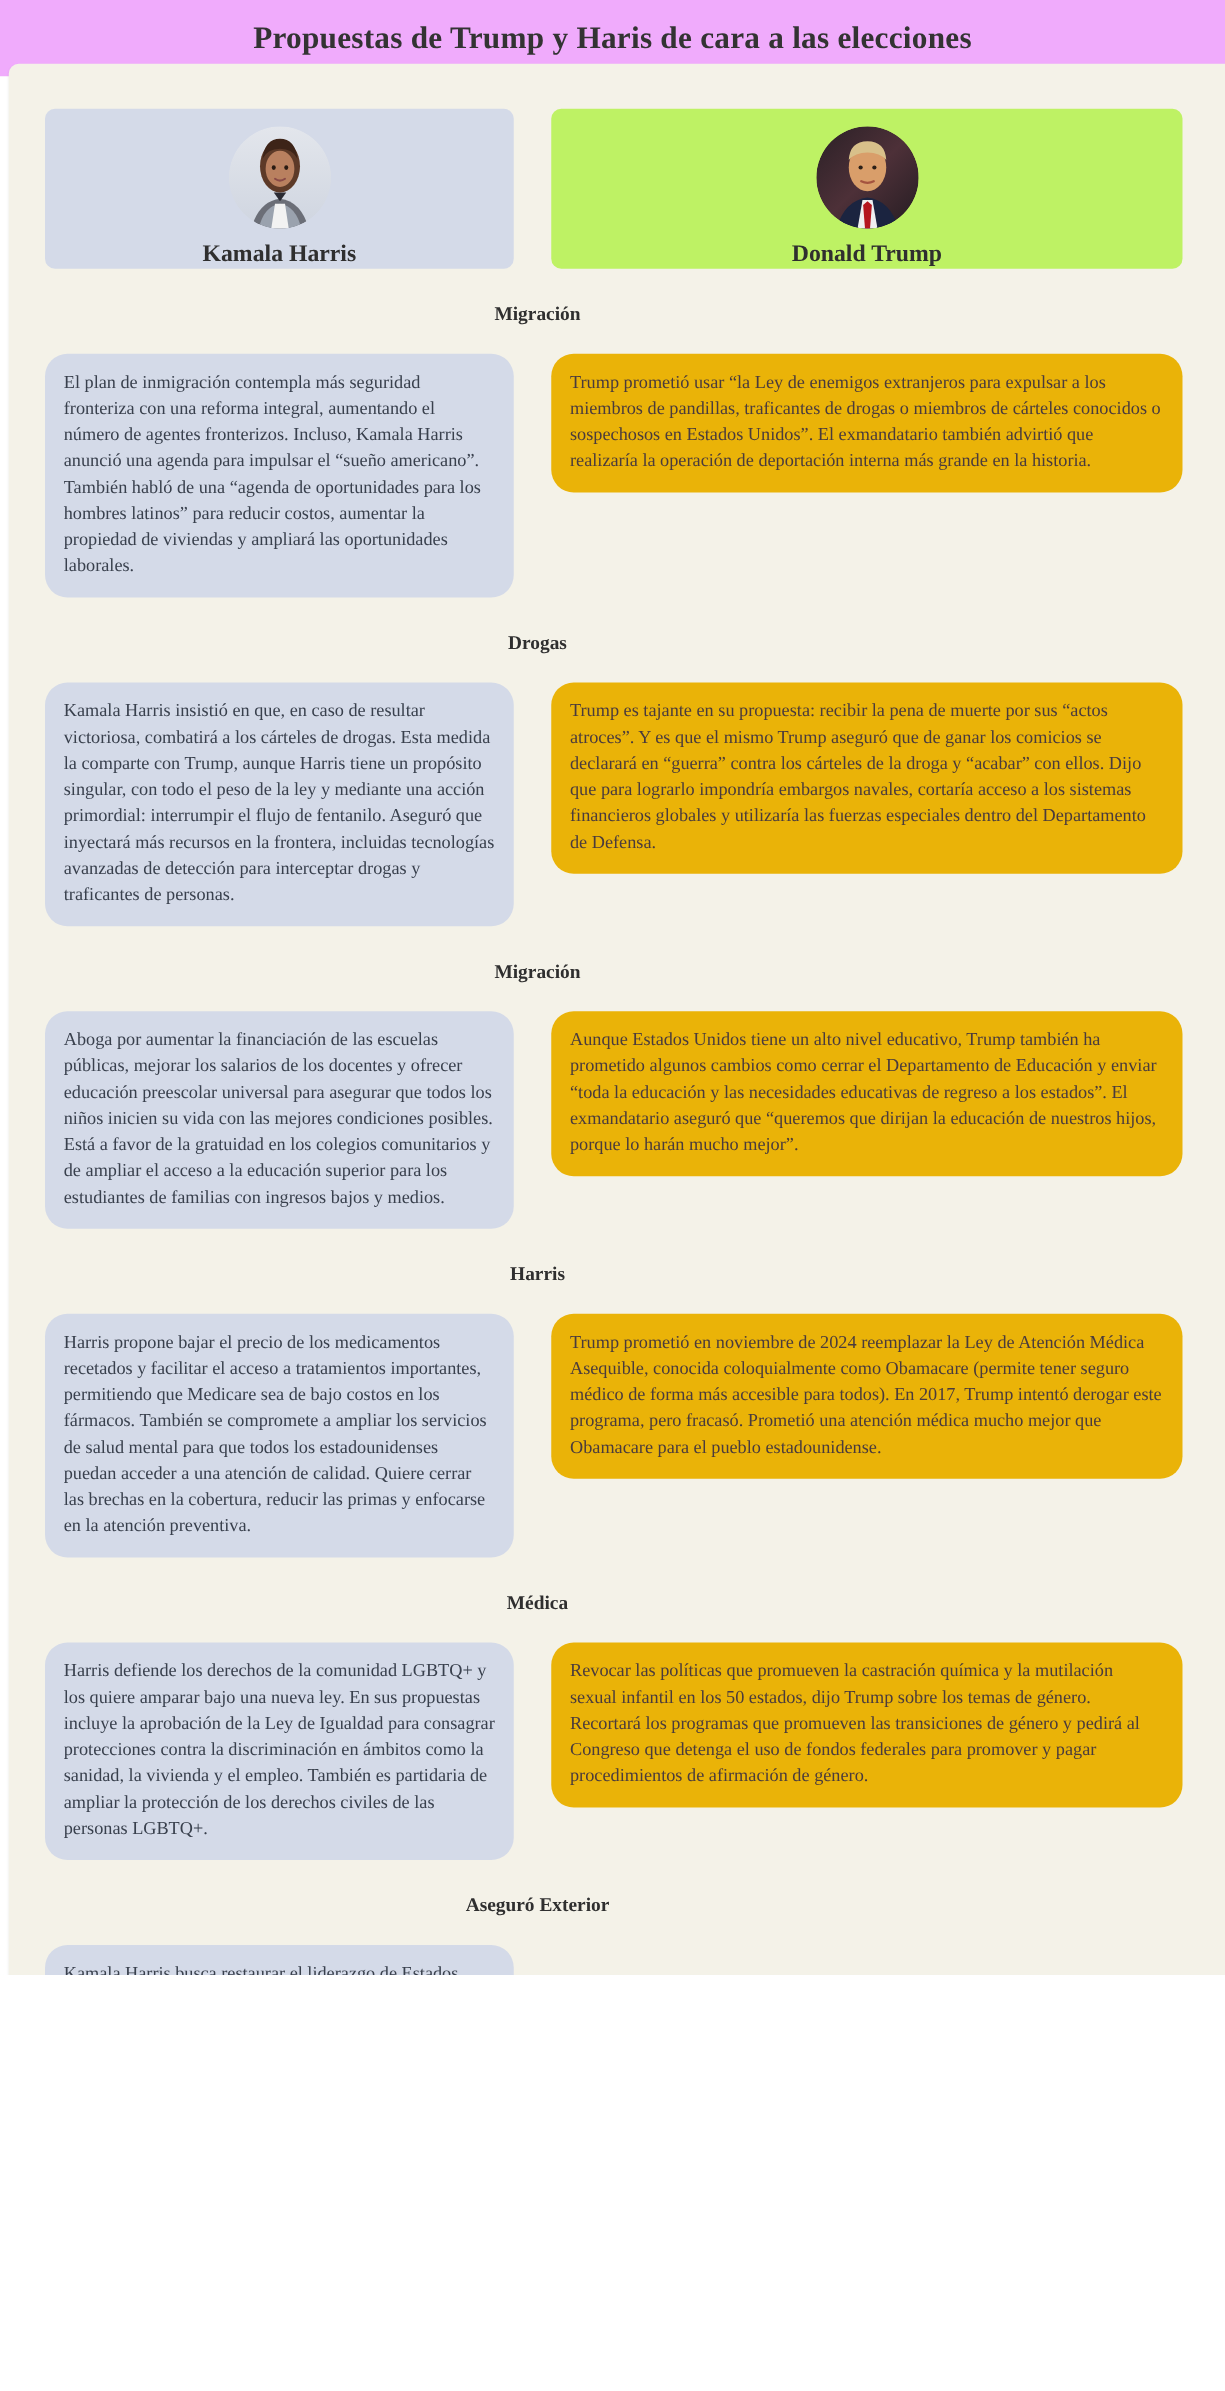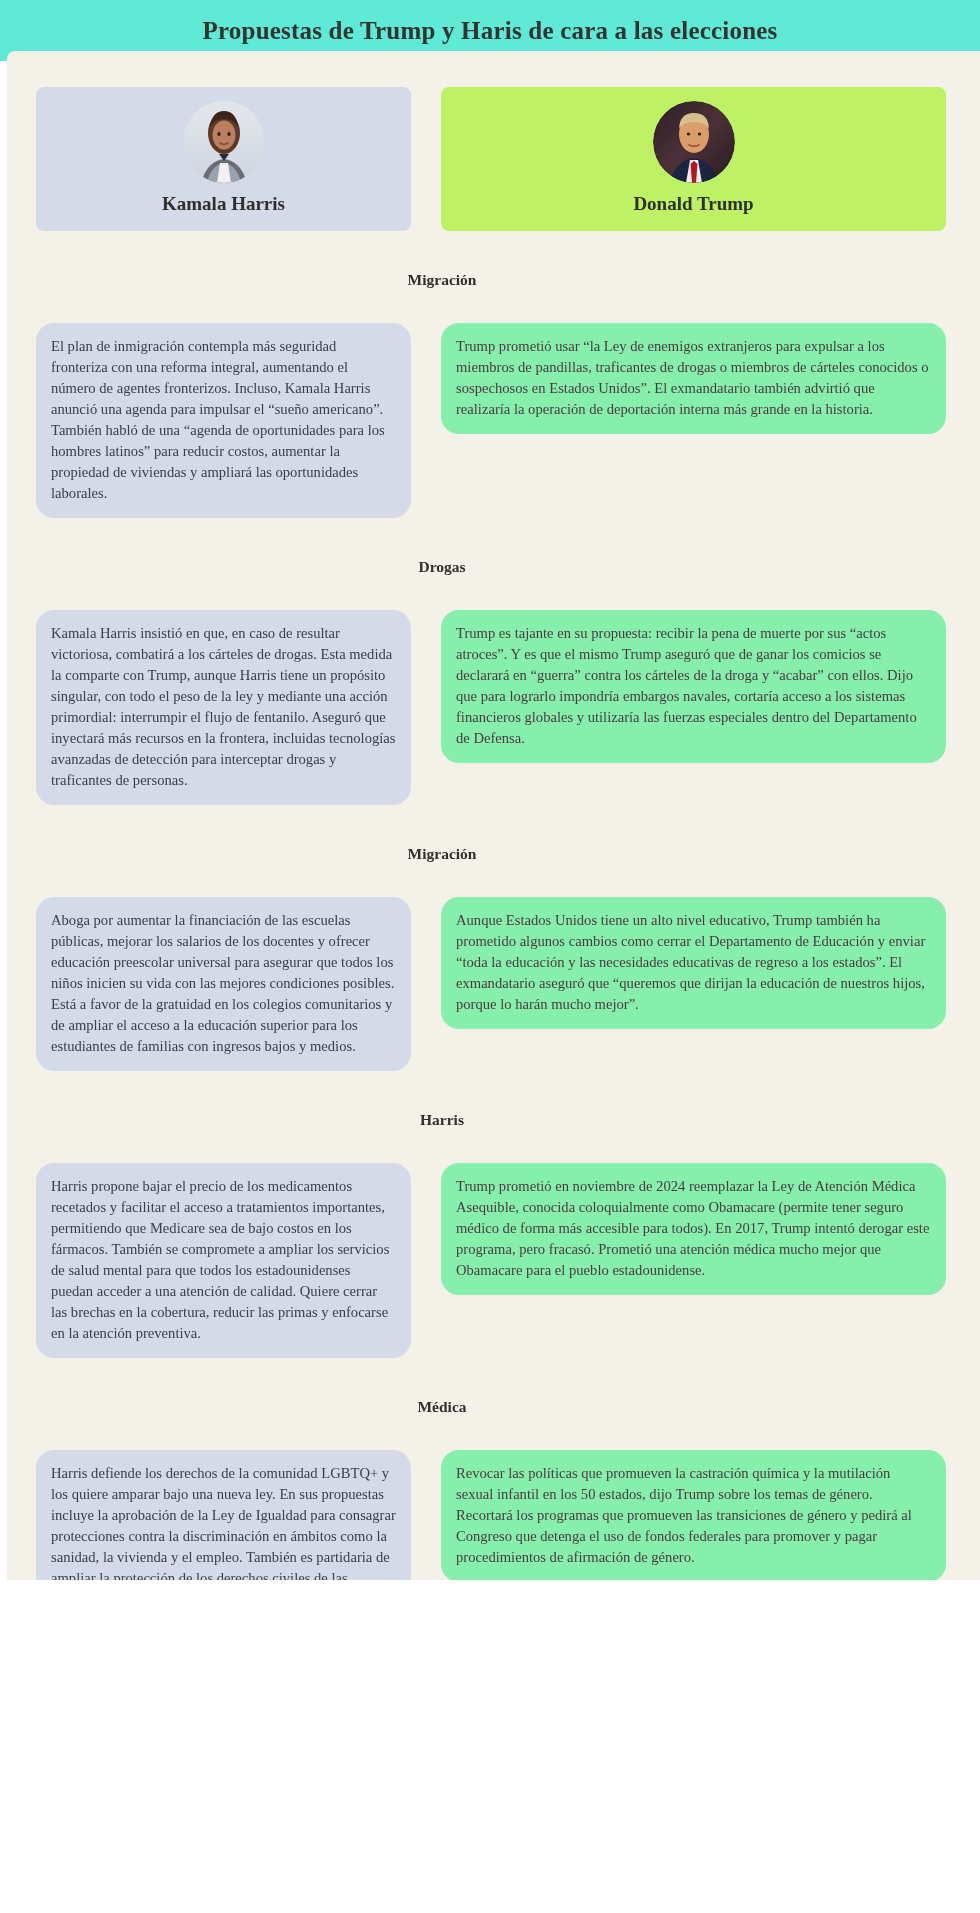--- a/index.html
+++ b/index.html
@@ -20,21 +20,21 @@
 
   
   .page-title {
     text-align: center;
     font-size: 25px;
     font-weight: bold;
     color: #333333;
     letter-spacing: .2px;
     padding: 17px 0 16px 0;
     margin: 0;
-    background: #5eead4;
+    background: #f0abfc;
   }
 
   
   .board {
     position: absolute;
     left: 7px;
     top: 51px;
     width: 1078px;           
     background: #f4f2e8;
     border-radius: 8px;
@@ -47,21 +47,21 @@
     display: flex;
     gap: 30px;
     align-items: stretch;
   }
   .col { width: 375px; flex: 0 0 375px; }
   .col-wide { width: 505px; flex: 0 0 505px; }
 
   
   .cand-card {
     border-radius: 8px;
-    padding: 14px 12px 16px 12px;
+    padding: 14px 12px 0 12px;
     text-align: center;
   }
   .cand-card.harris { background: #d4dae8; }
   .cand-card.trump  { background: #bef264; }
 
   .avatar {
     width: 82px;
     height: 82px;
     border-radius: 50%;
     margin: 0 auto 10px auto;
@@ -76,33 +76,33 @@
   }
 
   
   .section-title {
     text-align: center;
     font-size: 15.5px;
     font-weight: bold;
     color: #2f2f2f;
     padding: 24px 0 18px 0;
     width: 780px;      
-    margin: 16px;
+    margin: 4px;
   }
 
   
   .prop {
     border-radius: 18px;
     padding: 13px 15px 14px 15px;
     font-size: 14.6px;
     line-height: 1.44;
     color: #3d4450;
   }
   .prop.harris { background: #d4dae8; color: #39404d; }
-  .prop.trump  { background: #86efac; color: #4a3b3d; }
+  .prop.trump  { background: #eab308; color: #4a3b3d; }
 
   .sec-block { }
 
   
   .clip-mask {
     position: absolute;
     left: 0;
     top: 1580px;
     width: 980px;
     height: 333px;

